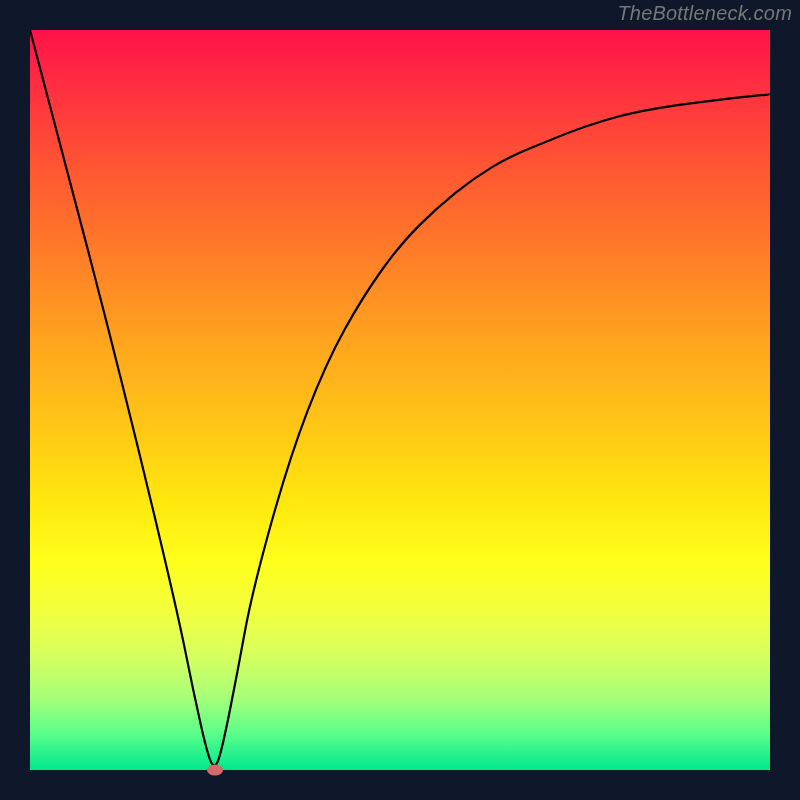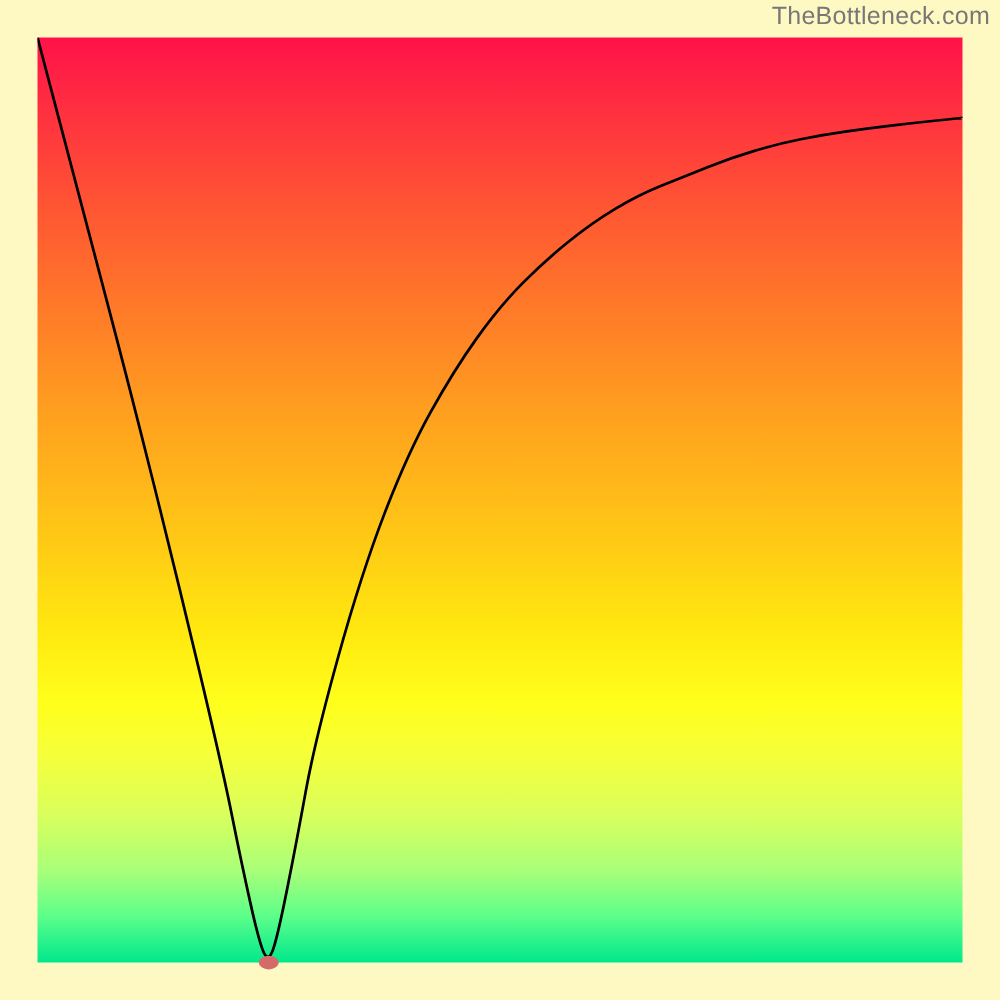--- a/index.html
+++ b/index.html
@@ -7,21 +7,22 @@
     padding: 0;
     width: 800px;
     height: 800px;
     background: #000;
     font-family: Arial, Helvetica, sans-serif;
   }
   .frame {
     position: relative;
     width: 800px;
     height: 800px;
-    background: #fef9c3;
+    background: #0f172a;
+    font-style: italic;
   }
   .plot {
     position: absolute;
     left: 30px;
     top: 30px;
     width: 740px;
     height: 740px;
     background: linear-gradient(
       to bottom,
       #ff1249 0%,

